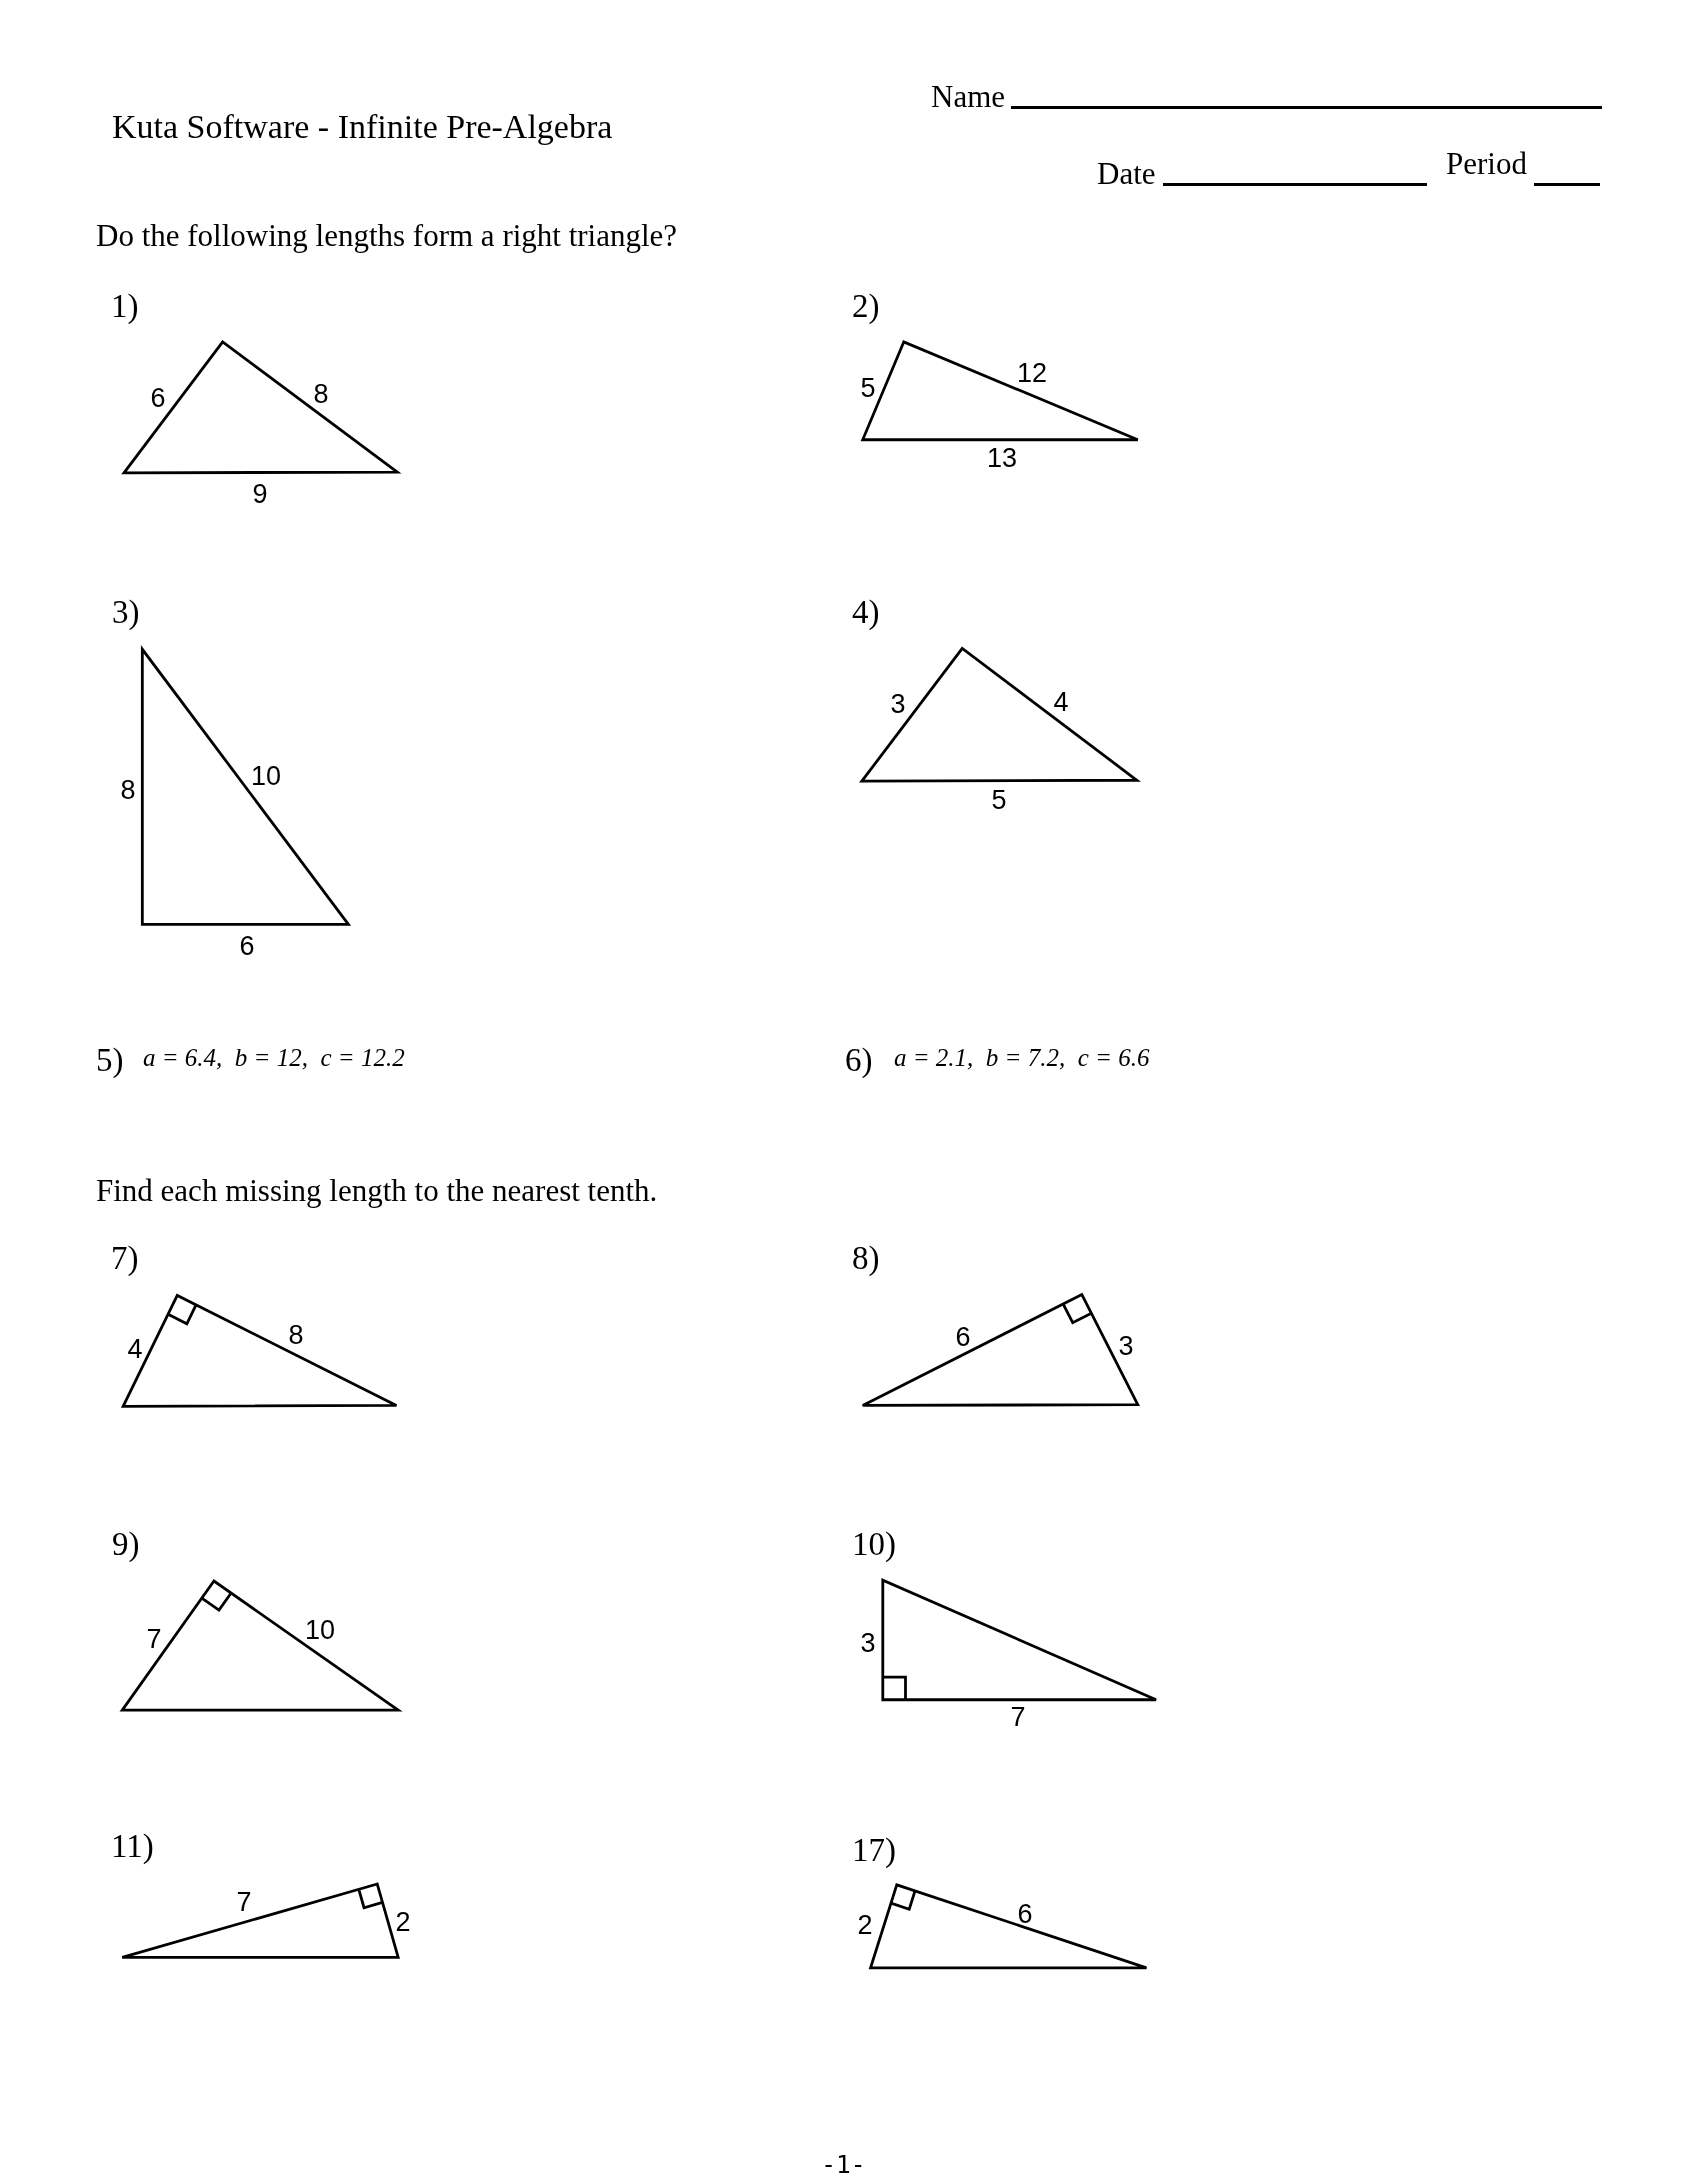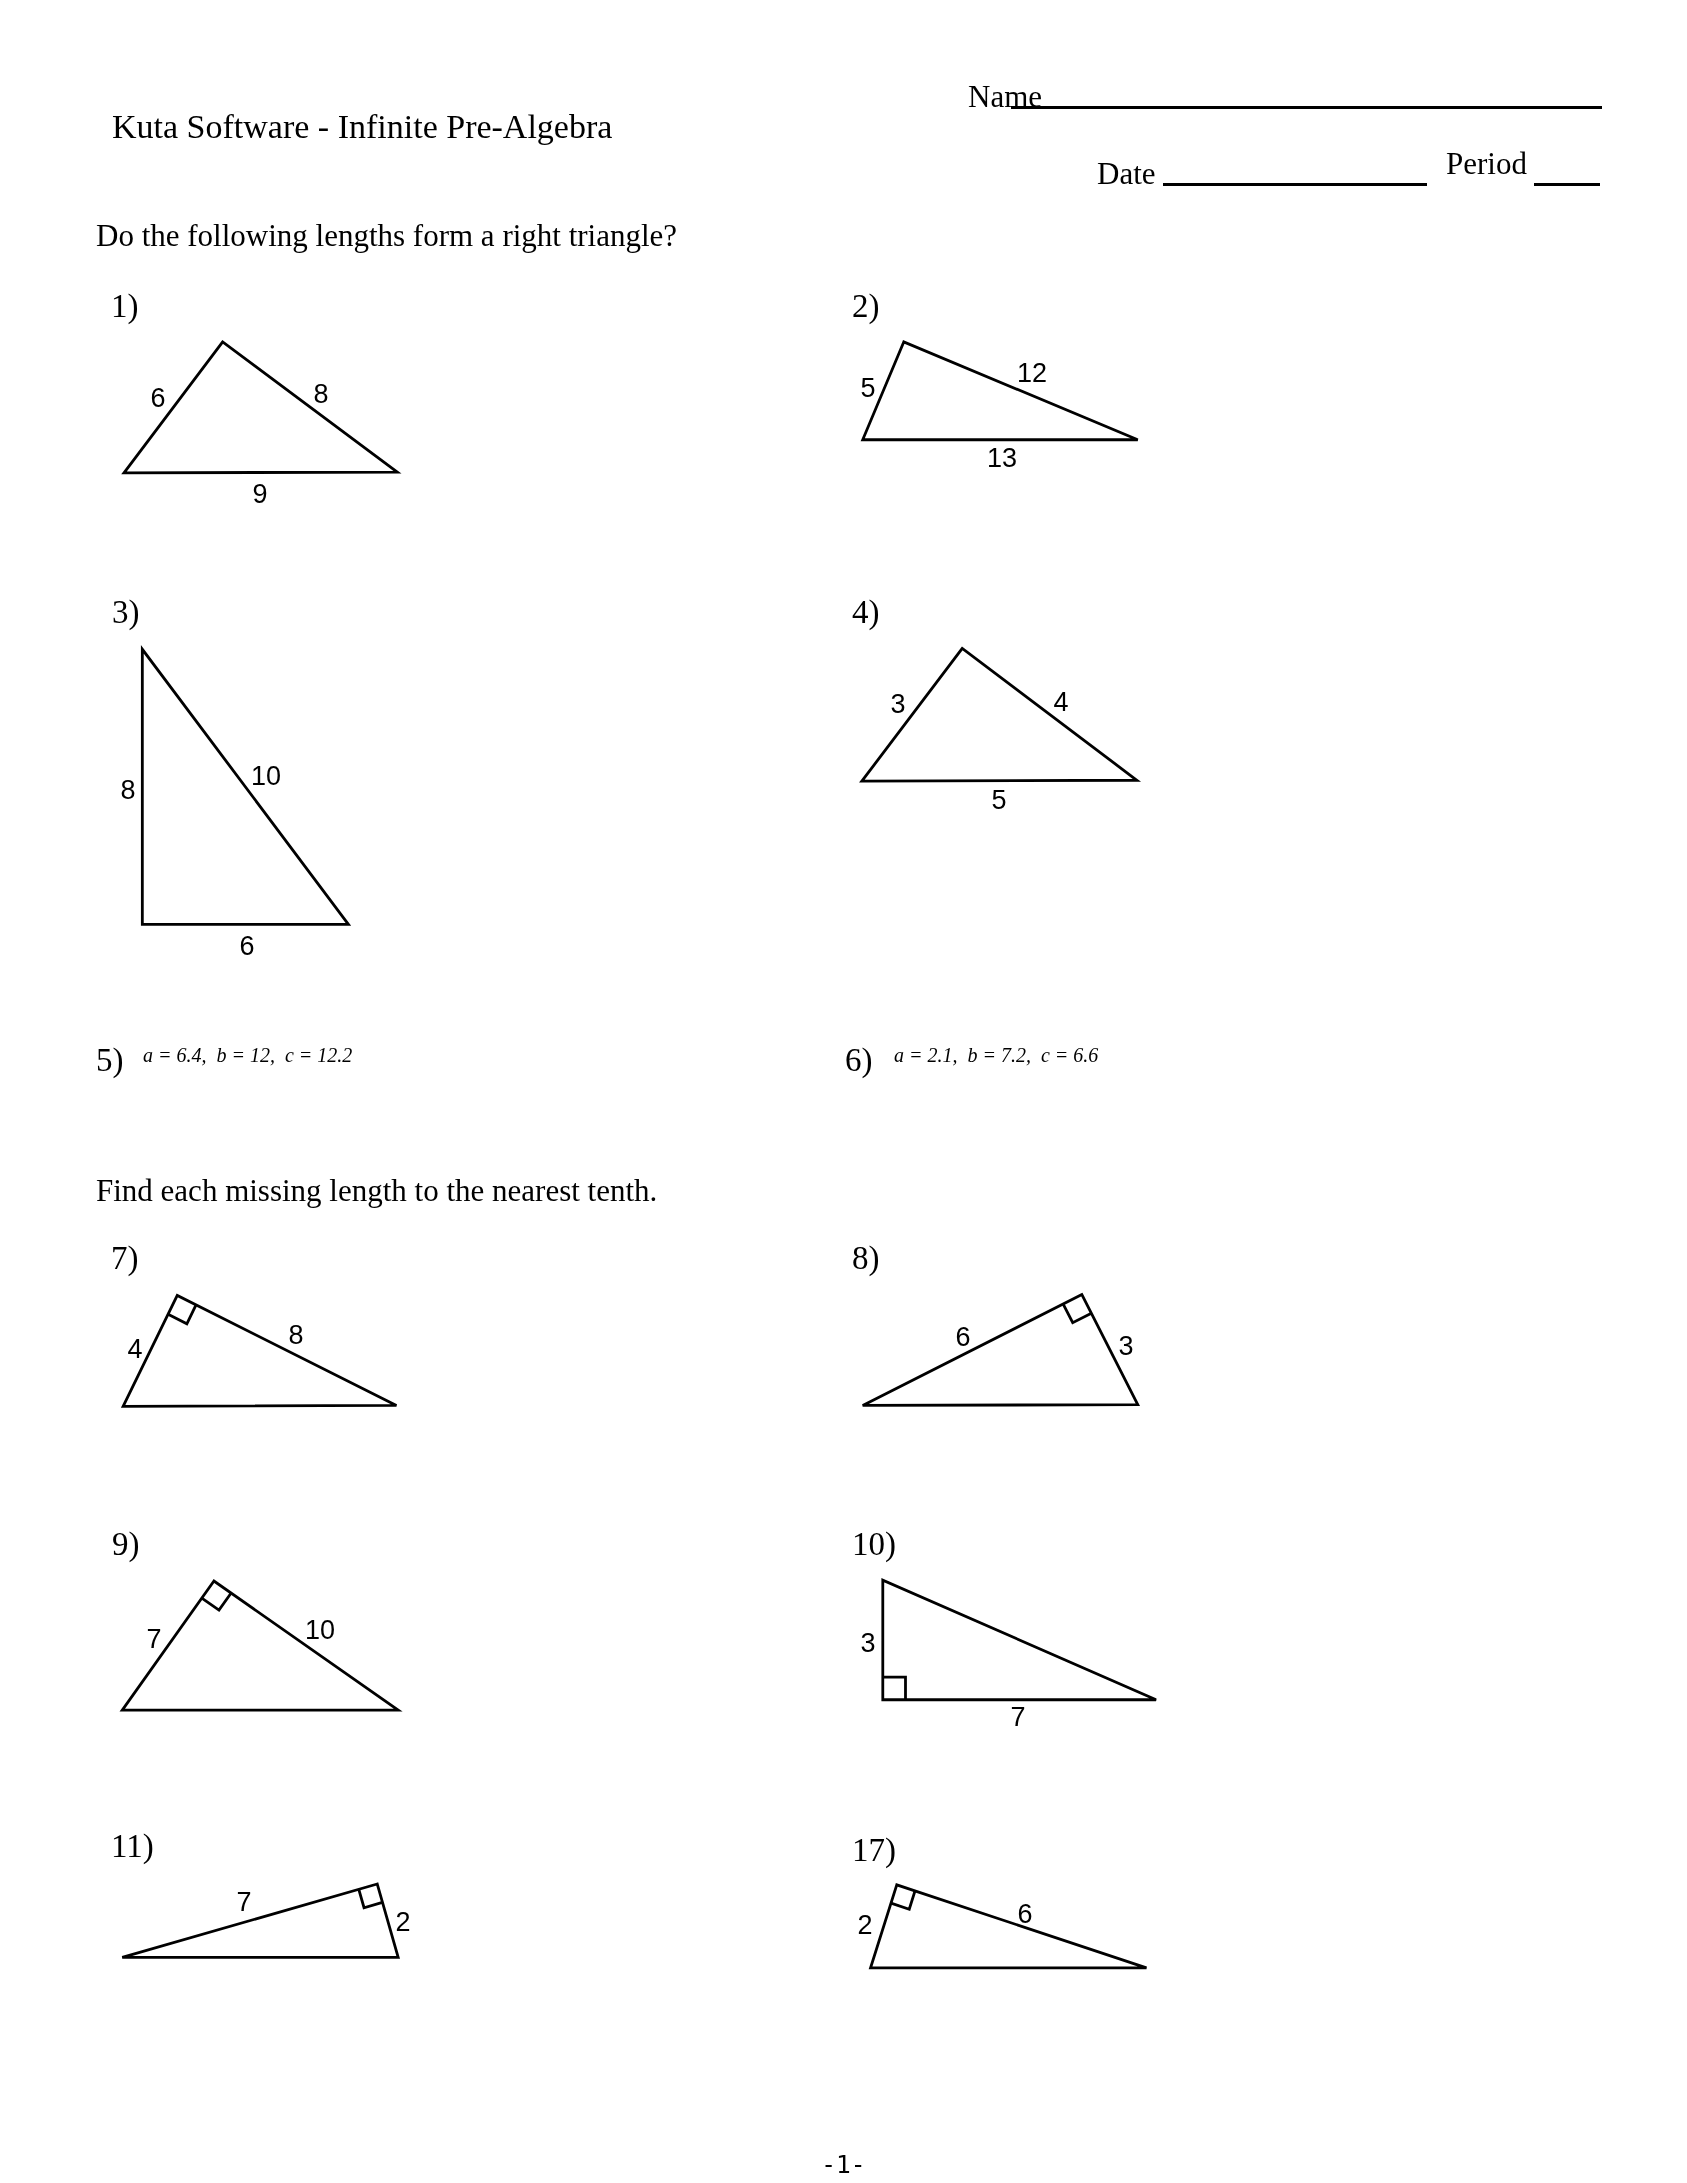--- a/index.html
+++ b/index.html
@@ -11,21 +11,21 @@
     color:#000;
     font-family:"Liberation Serif", serif;
     overflow:hidden;
   }
   .abs{position:absolute;}
   .brand{font-size:34px;margin-top:28px;}
   .field-label{font-size:31px;}
   .title{font-size:40px;}
   .heading{font-size:31px;font-weight:normal;}
   .pnum{font-size:33px;}
-  .statement{font-size:20px;font-style:italic;white-space:pre;}
+  .statement{font-size:25px;font-style:italic;white-space:pre;}
   .blank{position:absolute;height:0;border-bottom:3.5px solid #000;}
   .side-label{
     position:absolute;
     font-family:"Liberation Sans", sans-serif;
     font-size:27px;
     transform:translate(-50%,-50%);
     white-space:nowrap;
   }
   .footer{
     position:absolute;
@@ -36,21 +36,21 @@
   }
   svg.overlay{position:absolute;left:0;top:0;pointer-events:none;}
   svg.overlay *{stroke:#000;stroke-width:3.2;fill:none;stroke-linejoin:miter;}
 </style>
 </head>
 <body>
 
 <div class="page">
 
   <div class="abs brand" style="left:112px;top:80px;">Kuta Software - Infinite Pre-Algebra</div>
-  <div class="abs field-label" style="left:968px;top:79px;">Name</div>
+  <div class="abs field-label" style="left:931px;top:79px;">Name</div>
   <div class="blank" style="left:1011px;top:106px;width:591px;"></div>
 
   <div class="abs field-label" style="left:1097px;top:156px;">Date</div>
   <div class="blank" style="left:1163px;top:183px;width:264px;"></div>
   <div class="abs field-label" style="left:1446px;top:146px;">Period</div>
   <div class="blank" style="left:1534px;top:183px;width:66px;"></div>
 
   <div class="abs heading" style="left:96px;top:218px;">Do the following lengths form a right triangle?</div>
 
   <svg class="overlay" width="1687" height="2184" viewBox="0 0 1932 2500">

